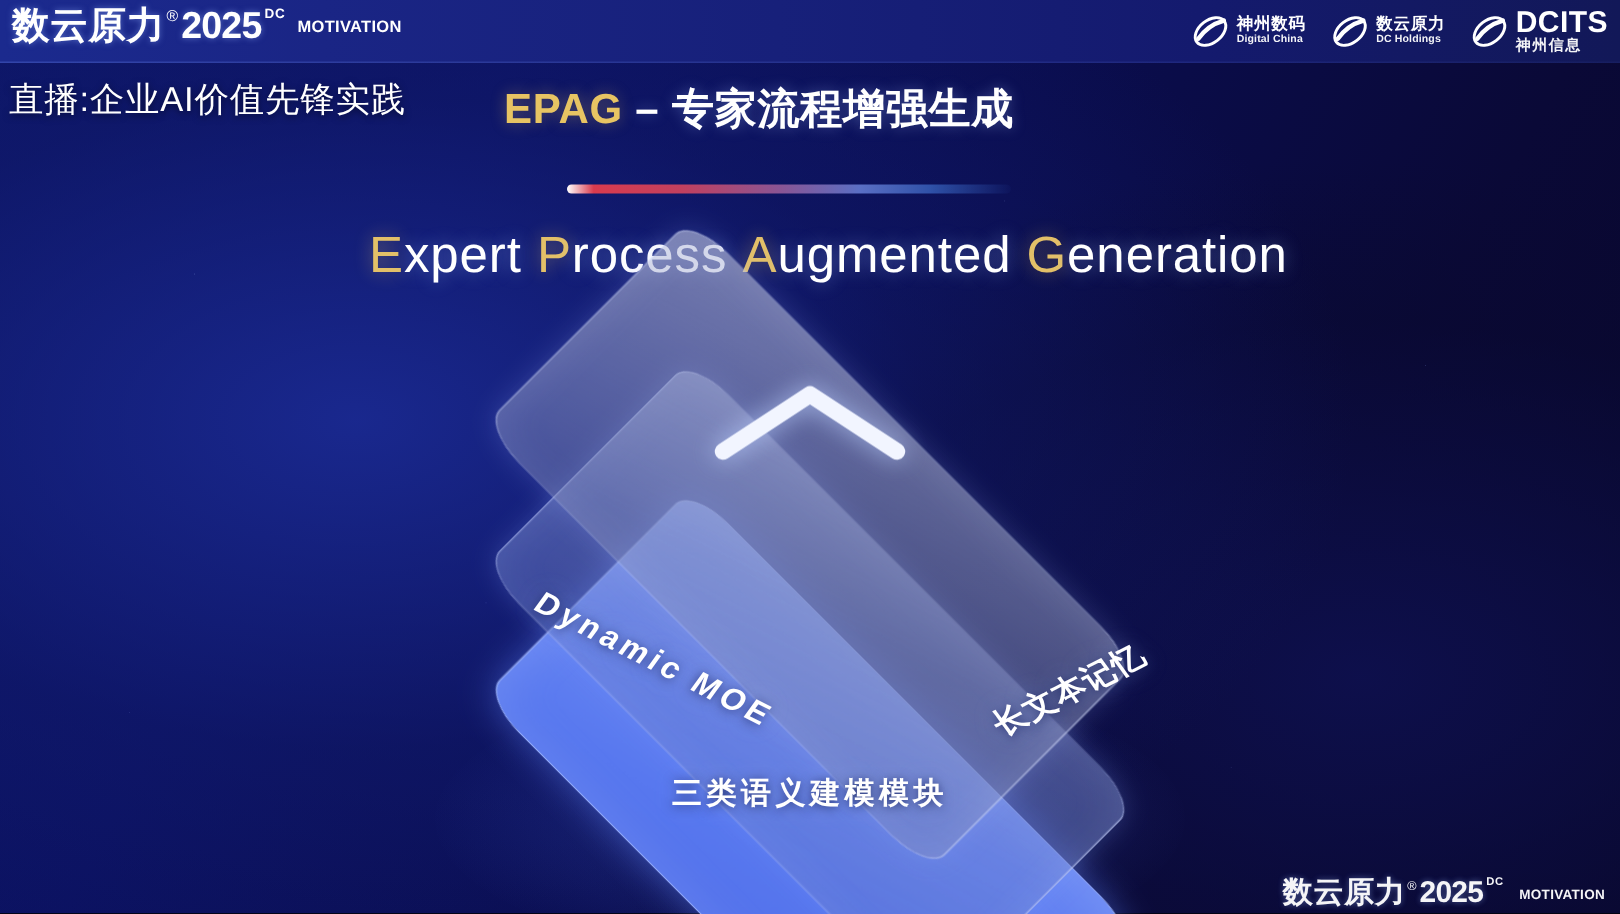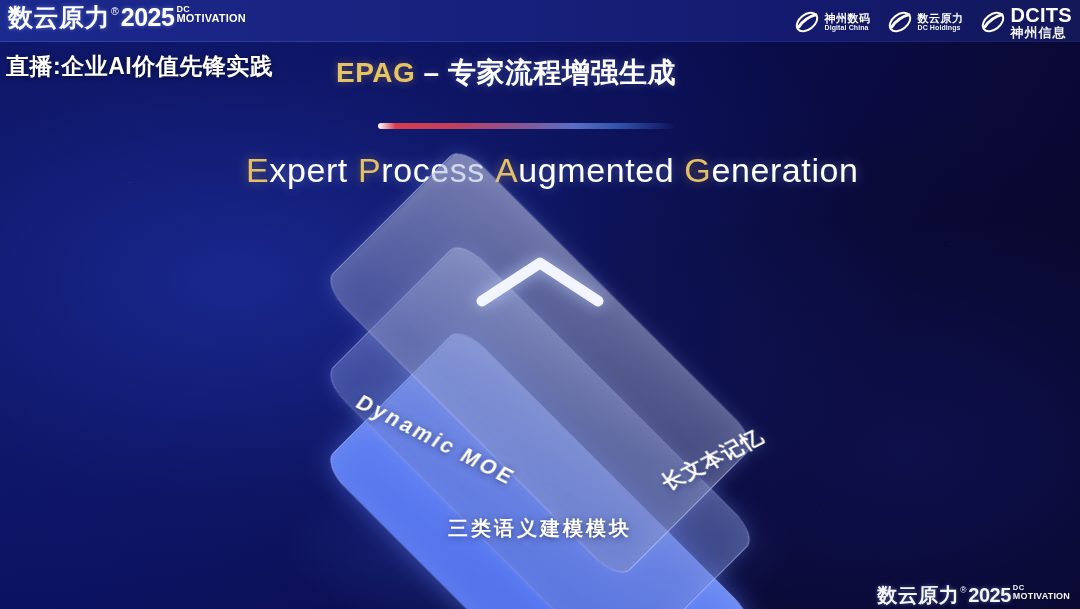--- a/index.html
+++ b/index.html
@@ -85,21 +85,21 @@
     text-shadow: 0 0 4px rgba(150,180,255,0.5);
   }
   .brand-dc {
     display: flex;
     flex-direction: column;
     line-height: 0.92;
     margin-left: 2px;
     font-weight: 700;
   }
   .brand-dc .dc-top { letter-spacing: 0.4px; }
-  .brand-dc .dc-bot { letter-spacing: 0.2px; }
+  .brand-dc .dc-bot { letter-spacing: 0.2px; padding-left: 22px; }
 
   #brand-header {
     position: absolute;
     left: 8px;
     top: 5px;
     font-size: 25px;
   }
   #brand-header .brand-dc .dc-top { font-size: 9px; }
   #brand-header .brand-dc .dc-bot { font-size: 11px; }
 
@@ -144,29 +144,29 @@
     font-weight: 700;
     letter-spacing: 0.5px;
   }
   .partner-en {
     font-size: 7px;
     font-weight: 700;
     letter-spacing: 0.1px;
     opacity: 0.95;
   }
   .partner-dcits .partner-cn { font-size: 20px; letter-spacing: 0.3px; }
-  .partner-dcits .partner-en { font-size: 13px; letter-spacing: 1px; }
+  .partner-dcits .partner-en { font-size: 10px; letter-spacing: 1px; }
 
   
   #live-banner {
     position: absolute;
     left: 6px;
     top: 51px;
     font-size: 23px;
-    font-weight: 700;
+    font-weight: 400;
     color: #ffffff;
     letter-spacing: 0.5px;
     text-shadow: 0 1px 5px rgba(0,0,0,0.55);
     white-space: nowrap;
   }
 
   
   #title-row {
     position: absolute;
     left: 336px;

